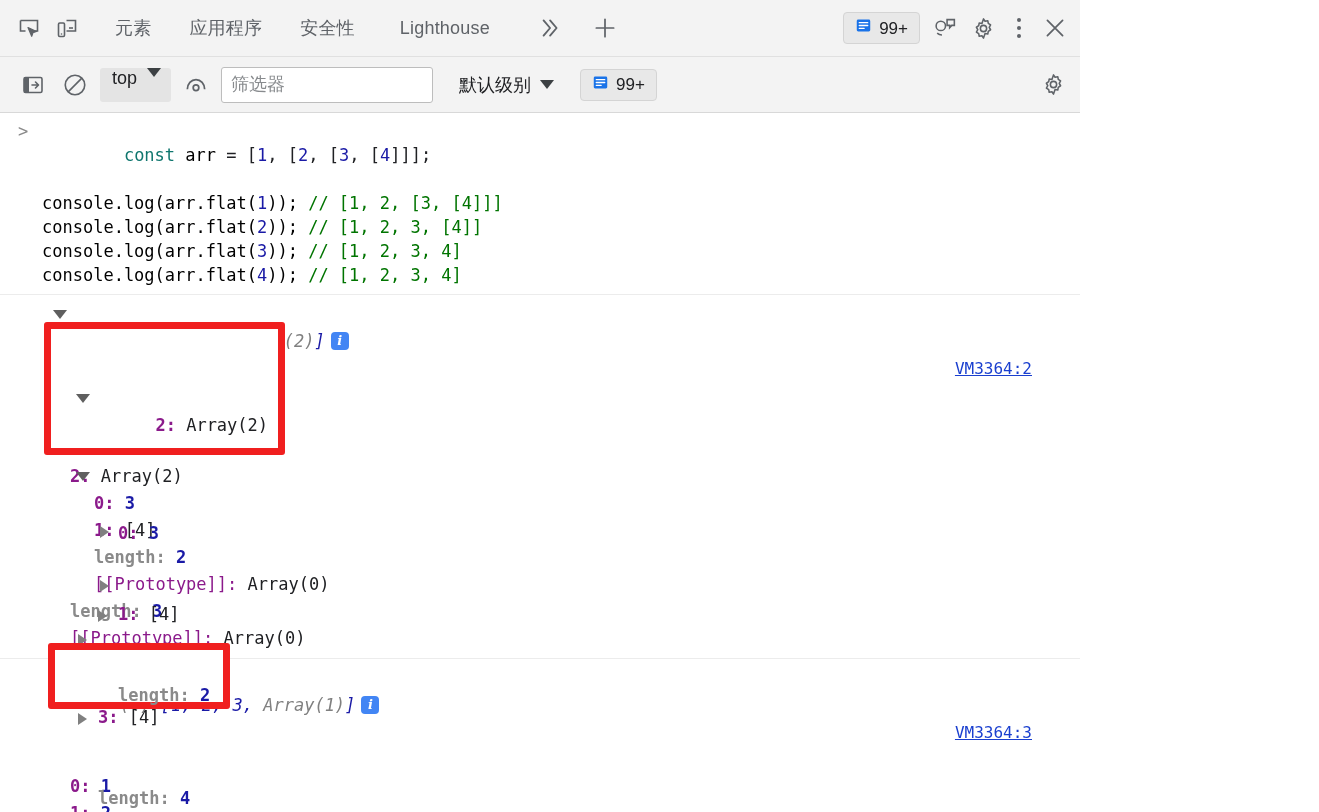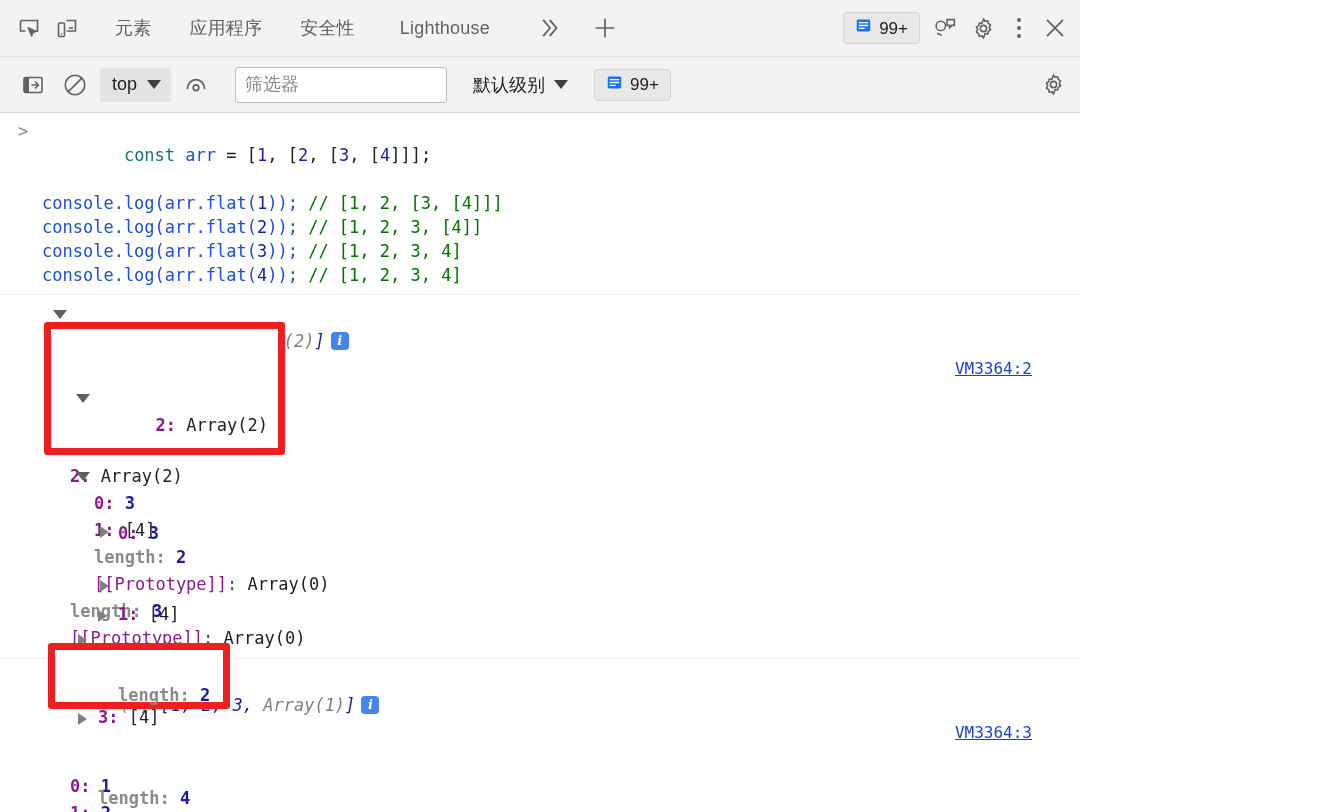--- a/index.html
+++ b/index.html
@@ -92,39 +92,39 @@
     padding: 0 8px 0 14px;
     gap: 4px;
   }
   .fb-icon {
     width: 38px; height: 38px;
     display: flex; align-items: center; justify-content: center;
     flex: 0 0 auto;
     border-radius: 3px;
   }
   .ctx-select {
-    display: inline-flex; align-items: center; gap: 10px;
+    display: inline-flex; gap: 10px;
     height: 34px;
     padding: 0 10px 0 12px;
     background: #e4e4e4;
     border-radius: 3px;
     font-size: 18px;
     color: #202124;
     margin: 9px 2px;
   }
   .caret {
     width: 0; height: 0;
     border-left: 7px solid transparent;
     border-right: 7px solid transparent;
     border-top: 9px solid #3c4043;
   }
   .filter-input {
     width: 212px;
     height: 36px;
-    margin-left: 16px;
+    margin-left: 2px;
     padding: 0 9px;
     font-size: 18px;
     font-family: "Liberation Sans", sans-serif;
     color: #202124;
     background: #ffffff;
     border: 1px solid #bdbdbd;
     border-radius: 3px;
     outline: none;
   }
   .filter-input::placeholder { color: #888b8e; }
@@ -163,21 +163,21 @@
   .prompt-arrow {
     position: absolute;
     left: 18px; top: 0;
     color: #8a8a8a;
     font-size: 17px;
   }
 
   .kw  { color: #0f766e; }
   .num { color: #1a1aa6; }
   .cmt { color: #007400; }
-  .plain { color: #1d4ed8; }
+  .plain { color: #000000; }
   .punc { color: #202124; }
 
   
   .out-block {
     position: relative;
     padding: 6px 0 6px 0;
     border-bottom: 1px solid #ececec;
   }
   .out-line {
     line-height: 27px;

